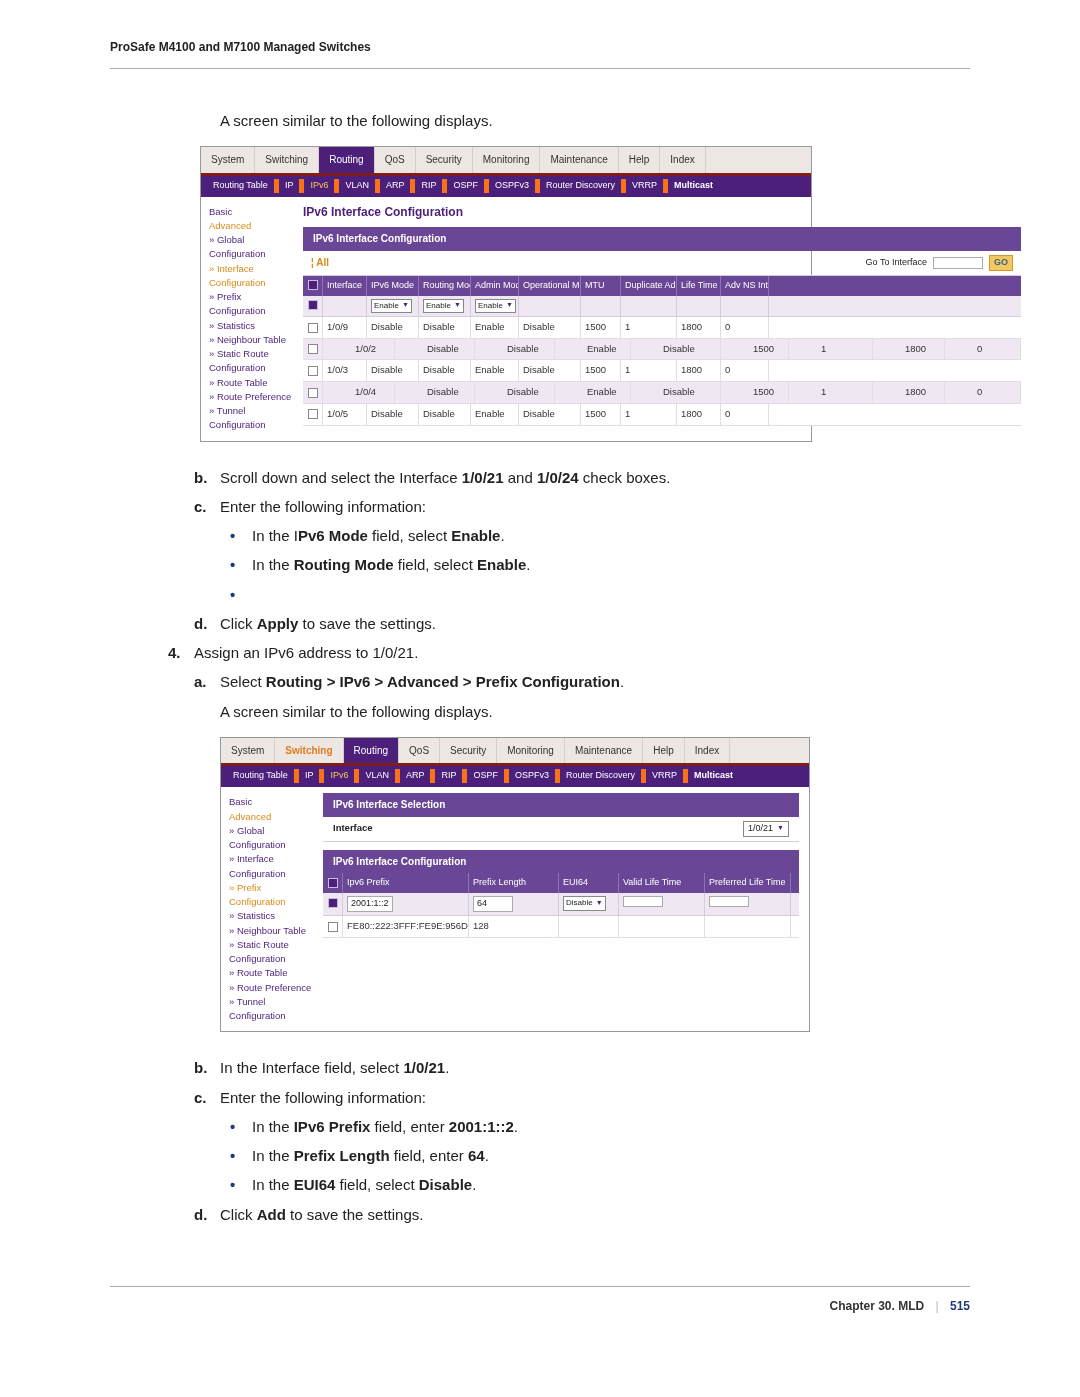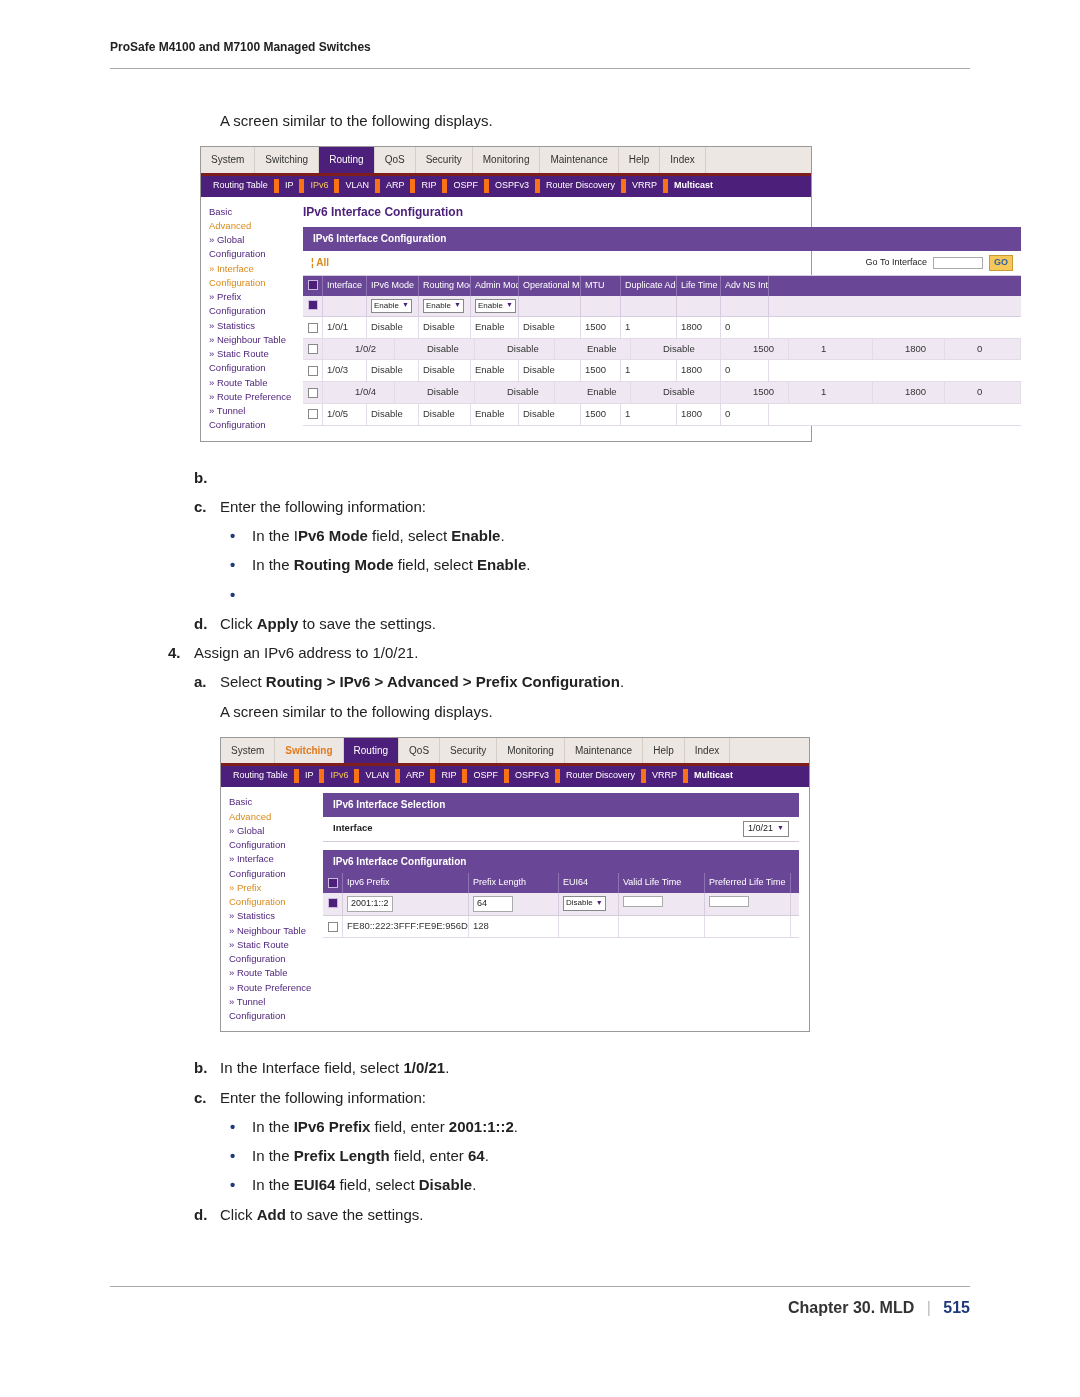--- a/index.html
+++ b/index.html
@@ -54,21 +54,21 @@
   .s1 .c4{width:48px;} .s1 .c5{width:62px;} .s1 .c6{width:40px;} .s1 .c7{width:56px;}
   .s1 .c8{width:44px;} .s1 .c9{width:48px;}
 
   
   .s2 .c0{width:20px;text-align:center;} .s2 .c1{width:126px;} .s2 .c2{width:90px;} .s2 .c3{width:60px;}
   .s2 .c4{width:86px;} .s2 .c5{width:86px;}
   .sel2wrap{ padding:4px 10px; display:flex; align-items:center; justify-content:space-between; border-bottom:1px solid #d7cbe0; font-size:9.5px; }
   .ifsel { border:1px solid #888; background:#fff; font-size:9px; padding:0 4px; display:inline-flex; align-items:center; }
   .ifsel::after { content:"▼"; font-size:7px; margin-left:4px; color:#4b1f7a;}
 
-  .footer { margin-top: 60px; padding: 12px 0 30px; border-top: 1px solid #aaa; text-align: right; font-size: 16px; }
+  .footer { margin-top: 60px; padding: 12px 0 30px; border-top: 1px solid #aaa; text-align: right; font-size: 12px; }
   .footer .ch { color: #333; font-weight: bold; }
   .footer .sep { color: #bbb; margin: 0 8px; }
   .footer .pg { color: #1e3a7a; font-weight: bold; }
 </style>
 </head>
 <body>
 
 <div class="page">
   <div class="header-title">ProSafe M4100 and M7100 Managed Switches</div>
   <hr class="hr-line">
@@ -151,21 +151,21 @@
               <div class="c4"><span class="sel">Enable</span></div>
               <div class="c5">&nbsp;</div>
               <div class="c6">&nbsp;</div>
               <div class="c7">&nbsp;</div>
               <div class="c8">&nbsp;</div>
               <div class="c9">&nbsp;</div>
             </div>
           <div id="s1-rows">
               <div class="data-row">
                 <div class="c0"><span class="cb"></span></div>
-                <div class="c1">1/0/1</div>
+                <div class="c1">1/0/9</div>
                 <div class="c2">Disable</div>
                 <div class="c3">Disable</div>
                 <div class="c4">Enable</div>
                 <div class="c5">Disable</div>
                 <div class="c6">1500</div>
                 <div class="c7">1</div>
                 <div class="c8">1800</div>
                 <div class="c9">0</div>
               </div>
               <div class="data-row alt">
@@ -216,20 +216,23 @@
                 <div class="c8">1800</div>
                 <div class="c9">0</div>
               </div>
             </div>
         </div>
       </div>
     </div>
 
     <div class="list-line indent2">
       <span class="marker-alpha">b.</span>
+      <span>
+        <span>Scroll down and select the Interface </span><b>1/0/21</b><span> and </span><b>1/0/24</b><span> check boxes.</span>
+      </span>
     </div>
     <div class="list-line indent2">
       <span class="marker-alpha">c.</span>
       <span>Enter the following information:</span>
     </div>
     <div class="list-line indent3">
         <span class="bullet">•</span>
       <span><span>In the I</span><b>Pv6 Mode</b><span> field, select </span><b>Enable</b>.</span>
       </div>
     <div class="list-line indent3">

